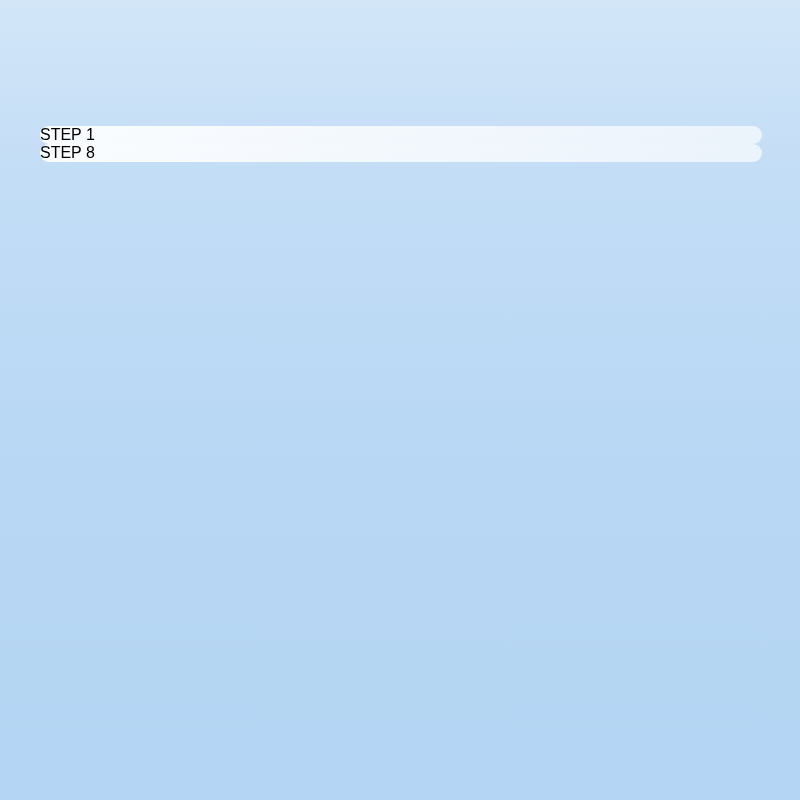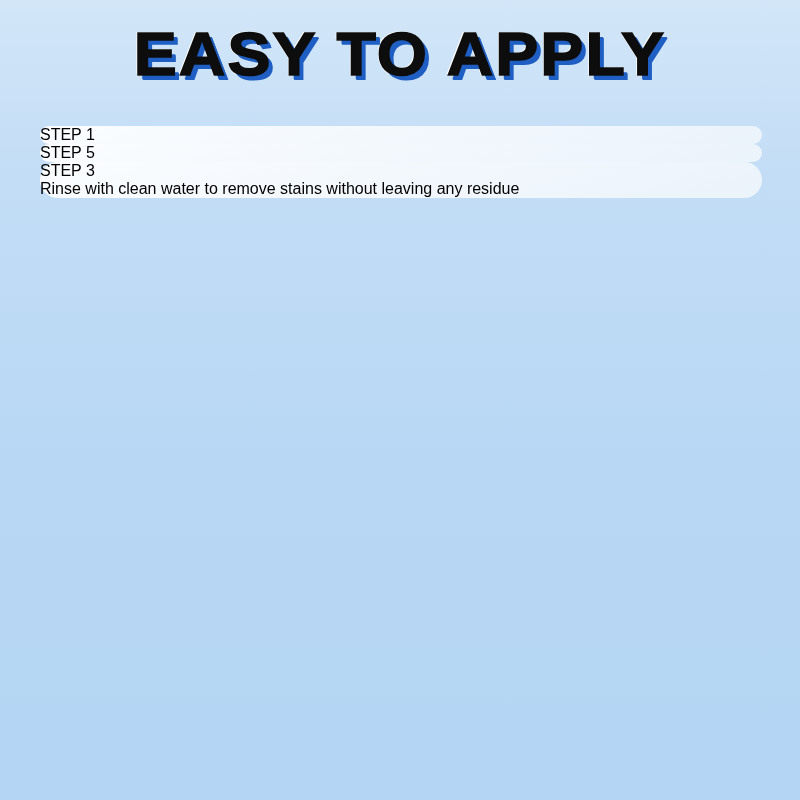--- a/index.html
+++ b/index.html
@@ -278,23 +278,20 @@
     margin-left: auto;
     margin-right: auto;
   }
   .card-3 .step-desc { max-width: 400px; }
 </style>
 </head>
 <body>
 
 <div class="page">
 
-  <div class="title-wrap">
-    <div class="title">EASY TO APPLY</div>
-  </div>
 
   <div class="cards">
 
     <div class="card card-1">
       <div class="thumb thumb-brown"></div>
       <div class="textcol">
         <div class="step-head">STEP 1</div>
       </div>
     </div>
 
@@ -310,37 +307,19 @@
         <div class="wm-hamper"></div>
         <div class="wm-clothes-grey"></div>
         <div class="wm-zip"></div>
         <div class="wm-body"></div>
         <div class="wm-panel"></div>
         <div class="wm-door-ring"></div>
         <div class="wm-door-glass"></div>
         <div class="wm-handle"></div>
       </div>
       <div class="textcol">
-        <div class="step-head">STEP 5</div>
+        <div class="step-head">STEP 8</div>
       </div>
     </div>
 
-    <div class="card card-3">
-      <div class="thumb thumb-rinse">
-        <div class="rn-water"></div>
-        <div class="rn-cloth-a"></div>
-        <div class="rn-cloth-b"></div>
-        <div class="rn-cloth-c"></div>
-        <div class="rn-hand-l"></div>
-        <div class="rn-finger-1"></div>
-        <div class="rn-finger-2"></div>
-        <div class="rn-hand-r"></div>
-        <div class="rn-finger-3"></div>
-        <div class="rn-foam"></div>
-      </div>
-      <div class="textcol">
-        <div class="step-head">STEP 3</div>
-        <div class="step-desc">Rinse with clean water to remove stains without leaving any residue</div>
-      </div>
-    </div>
 
   </div>
 </div>
 
 </body></html>

